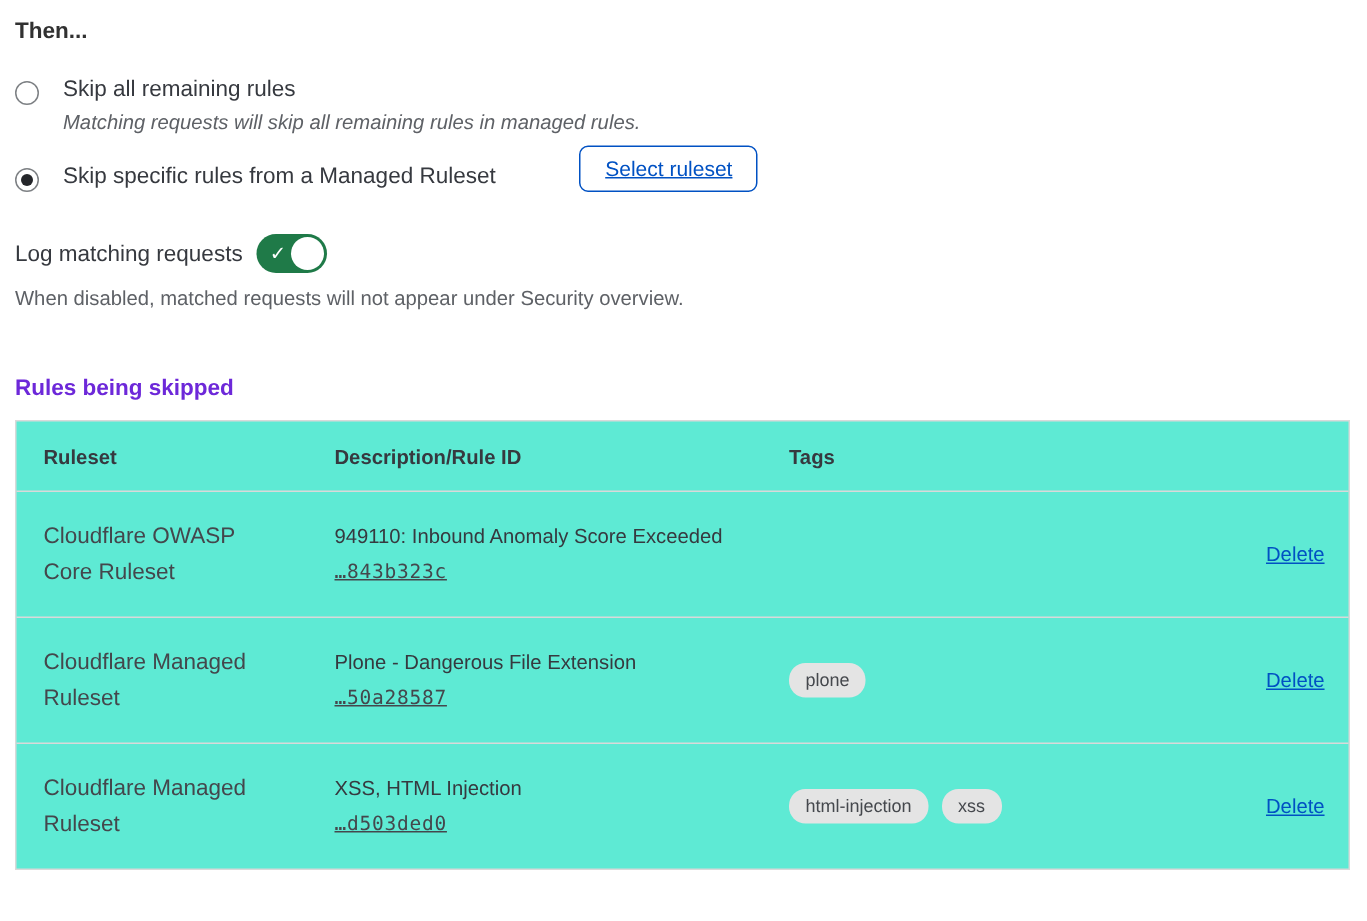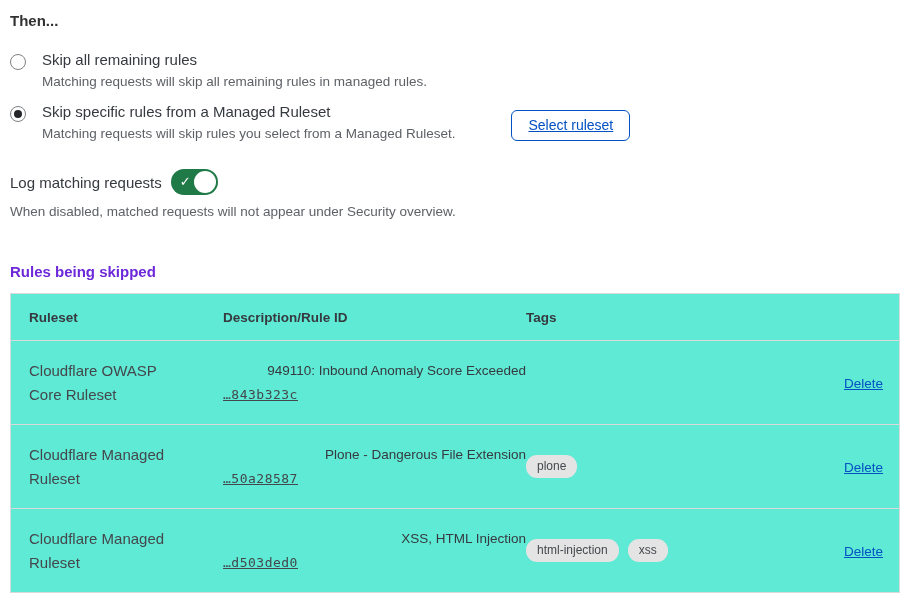--- a/index.html
+++ b/index.html
@@ -21,21 +21,21 @@
     border:1px solid #7d8084; background:#fff;
     margin-top:3px; flex:0 0 auto; position:relative;
     cursor:pointer;
   }
   .radio.selected::after {
     content:""; position:absolute; left:3px; top:3px;
     width:8px; height:8px; border-radius:50%; background:#24262a;
   }
   .option-body { margin-left:16px; }
   .option-label { font-size:15px; color:#36393f; }
-  .option-desc { font-size:13.5px; color:#5e6166; margin-top:6px; }
+  .option-desc { font-size:13.5px; color:#5e6166; margin-top:6px;font-style:italic; }
   .option2-row { display:flex; align-items:flex-end; }
   .select-ruleset-btn {
     margin-left:56px; margin-top:-6px;
     background:#fff; border:1px solid #0051c3; border-radius:6px;
     padding:6px 16px 7px; cursor:pointer;
     font-family:inherit; font-size:14px; color:#0051c3;
   }
   .select-ruleset-btn span { text-decoration:underline; }
 
   
@@ -65,21 +65,21 @@
     display:grid; grid-template-columns:212px 303px 300px 1fr;
     align-items:center;
   }
   .trow + .trow { border-top:1px solid #d9d9d9; }
   .thead { height:46px; }
   .thead .cell { font-size:13.5px; font-weight:700; color:#36393f; }
   .tbody-row { min-height:84px; }
   .cell { padding:10px 0 10px 18px; }
   .cell.ruleset { padding-right:44px; font-size:15px; color:#44474c; line-height:1.6; }
   .cell.desc { padding-left:0; font-size:13.5px; color:#36393f; }
-  .cell.desc .desc-line { margin-bottom:9px;text-align:right; }
+  .cell.desc .desc-line { margin-bottom:9px; }
   .cell.desc .rule-id {
     font-family:"DejaVu Sans Mono","Liberation Mono",monospace;
     font-size:13px; color:#44474c; letter-spacing:0.5px;text-decoration:underline;
   }
   .thead .cell.desc, .thead .cell.tags { padding-left:0; }
   .cell.tags { padding-left:0; display:flex; gap:9px; flex-wrap:wrap; }
   .tag-pill {
     background:#e4e4e4; color:#45484d; font-size:12px;
     border-radius:11px; padding:4px 11px; line-height:1.2;
   }
@@ -103,21 +103,20 @@
         <div class="option-label">Skip all remaining rules</div>
         <div class="option-desc">Matching requests will skip all remaining rules in managed rules.</div>
       </div>
     </div>
 
     <div class="option2-row">
       <div class="option" style="margin-bottom:0;">
         <div class="radio selected"></div>
         <div class="option-body">
           <div class="option-label">Skip specific rules from a Managed Ruleset</div>
-          <div class="option-desc">Matching requests will skip rules you select from a Managed Ruleset.</div>
         </div>
       </div>
       <button class="select-ruleset-btn">
         <span>Select ruleset</span>
       </button>
     </div>
 
   </div>
 
   <div class="log-row">

